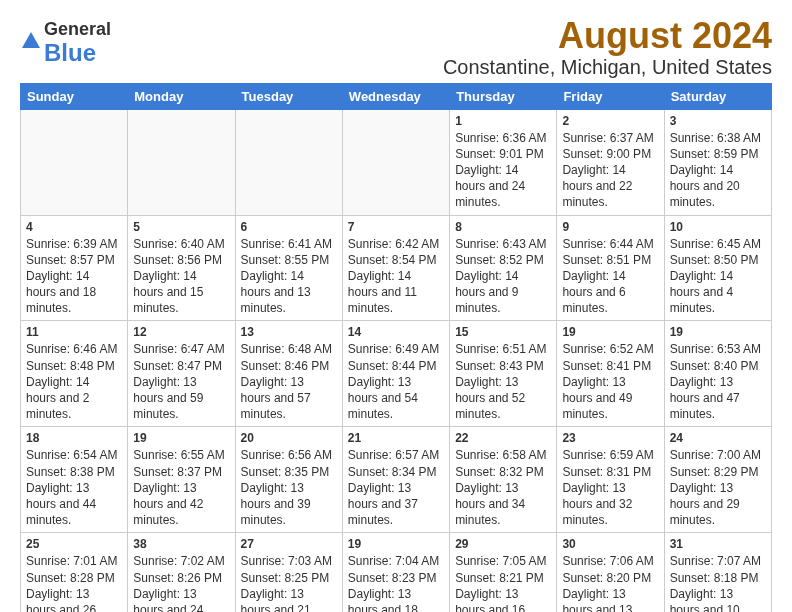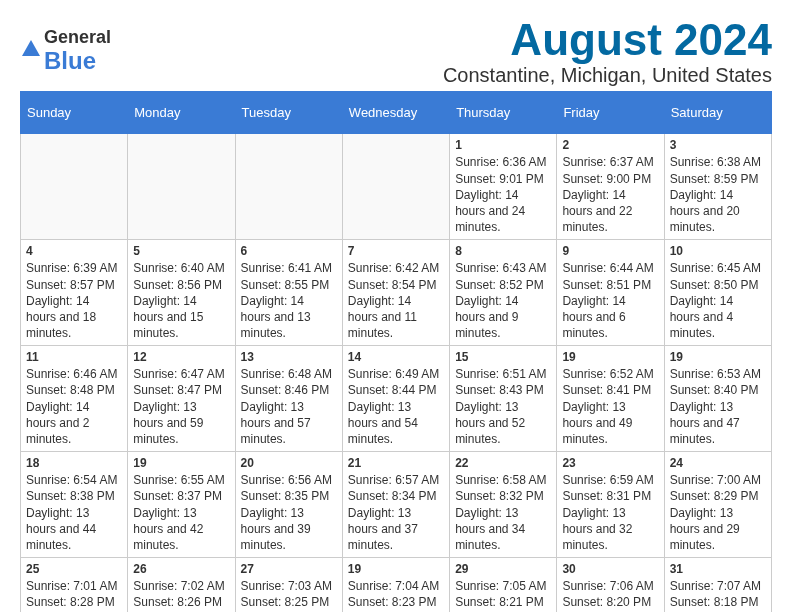--- a/index.html
+++ b/index.html
@@ -13,48 +13,48 @@
     .header-area {
       display: flex;
       justify-content: space-between;
       align-items: flex-start;
       margin-bottom: 4px;
     }
     .logo {
       display: flex;
       flex-direction: column;
       align-items: flex-start;
-      margin-top: 12px;
+      margin-top: 4px;
     }
     .title-area {
       text-align: right;
     }
     .month-title {
-      font-size: 44px;
+      font-size: 36px;
       font-weight: bold;
-      color: #0369a1;
+      color: #a16207;
       line-height: 1.1;
     }
     .location-title {
       font-size: 20px;
       color: #333;
       font-weight: normal;
     }
     .calendar-table {
       width: 100%;
       border-collapse: collapse;
       table-layout: fixed;
     }
     .calendar-table th {
       background-color: #3a7bd5;
       color: #fff;
       text-align: left;
-      padding: 13px 6px;
+      padding: 5px 6px;
       font-size: 13px;
-      font-weight: normal;
+      font-weight: bold;
       border: 1px solid #3a7bd5;
     }
     .calendar-table td {
       border: 1px solid #ccc;
       vertical-align: top;
       padding: 4px 5px;
       font-size: 10.5px;
       color: #333;
       height: 88px;
       background: #fff;
@@ -228,21 +228,21 @@
           <span class="cell-date">24</span>
           <div class="cell-info">Sunrise: 7:00 AM<br>Sunset: 8:29 PM<br>Daylight: 13 hours and 29 minutes.</div>
         </td>
       </tr>
       <tr>
         <td>
           <span class="cell-date">25</span>
           <div class="cell-info">Sunrise: 7:01 AM<br>Sunset: 8:28 PM<br>Daylight: 13 hours and 26 minutes.</div>
         </td>
         <td>
-          <span class="cell-date">26</span>
+          <span class="cell-date">38</span>
           <div class="cell-info">Sunrise: 7:02 AM<br>Sunset: 8:26 PM<br>Daylight: 13 hours and 24 minutes.</div>
         </td>
         <td>
           <span class="cell-date">27</span>
           <div class="cell-info">Sunrise: 7:03 AM<br>Sunset: 8:25 PM<br>Daylight: 13 hours and 21 minutes.</div>
         </td>
         <td>
           <span class="cell-date">19</span>
           <div class="cell-info">Sunrise: 7:04 AM<br>Sunset: 8:23 PM<br>Daylight: 13 hours and 18 minutes.</div>
         </td>

